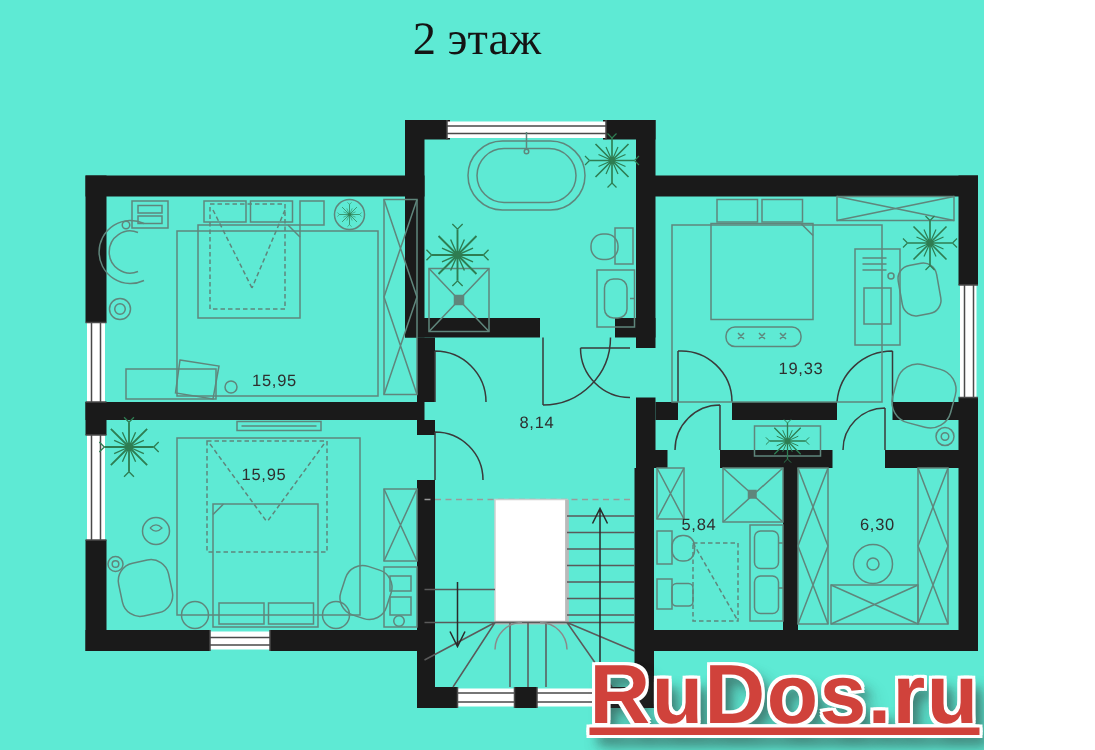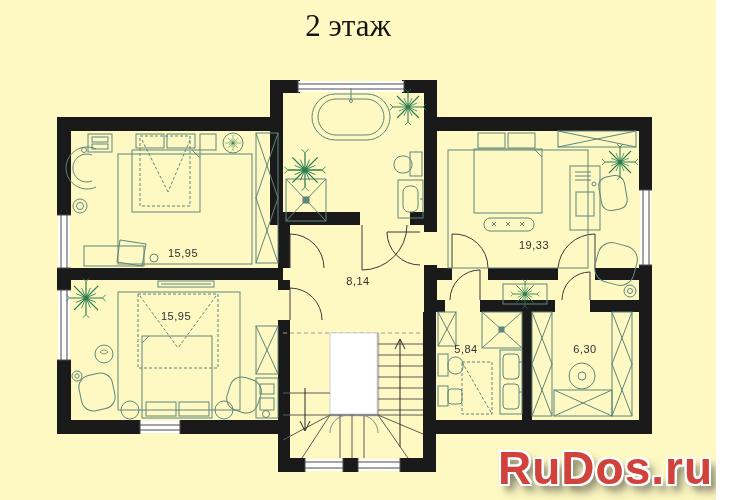--- a/index.html
+++ b/index.html
@@ -1,29 +1,29 @@
 <!DOCTYPE html>
 <html><head>
 <meta charset="utf-8">
 <style>
   html,body{margin:0;padding:0;background:#fff;}
-  .canvas{position:relative;width:716px;height:500px;background:#fef9c3;overflow:hidden;
+  .canvas{position:relative;width:656px;height:500px;background:#5eead4;overflow:hidden;
           font-family:"Liberation Sans",sans-serif;}
   .title{position:absolute;top:8px;left:0;right:20px;text-align:center;
          font-family:"Liberation Serif",serif;font-size:31px;font-weight:400;color:#141414;}
   svg.plan{position:absolute;left:0;top:0;}
   svg text.arealbl{font-family:"Liberation Sans",sans-serif;font-size:11px;fill:#2f2f2f;
          letter-spacing:.5px;text-anchor:middle;}
   .watermark{position:absolute;right:3px;bottom:5px;
-         font-family:"Liberation Sans",sans-serif;font-weight:bold;font-size:46px;
+         font-family:"Liberation Sans",sans-serif;font-weight:bold;font-size:56px;
          letter-spacing:1px;color:#d0423b;
          text-shadow:
            -2px -2px 0 #fff, 2px -2px 0 #fff, -2px 2px 0 #fff, 2px 2px 0 #fff,
            0 -2px 0 #fff, 0 2px 0 #fff, -2px 0 0 #fff, 2px 0 0 #fff,
-           5px 6px 7px rgba(40,40,40,.55), 8px 9px 12px rgba(40,40,40,.3);}
+           5px 6px 7px rgba(40,40,40,.55), 8px 9px 12px rgba(40,40,40,.3); text-decoration: underline;}
 </style>
 </head>
 <body>
 
 <div class="canvas">
 
   <div class="title">2 этаж</div>
 
   <svg class="plan" width="730" height="500" viewBox="0 0 730 500">
 

